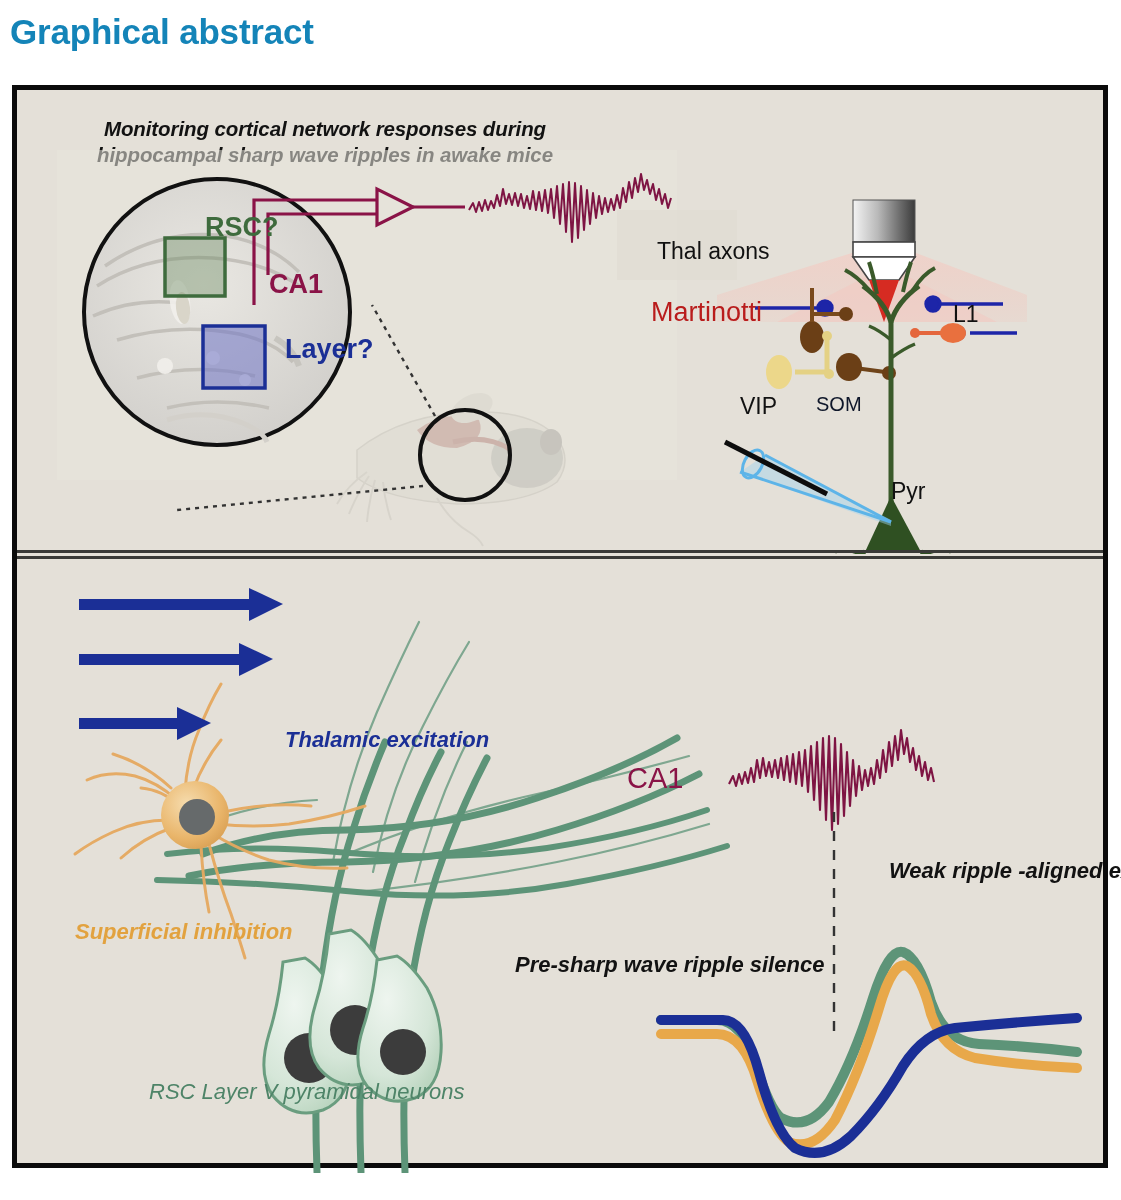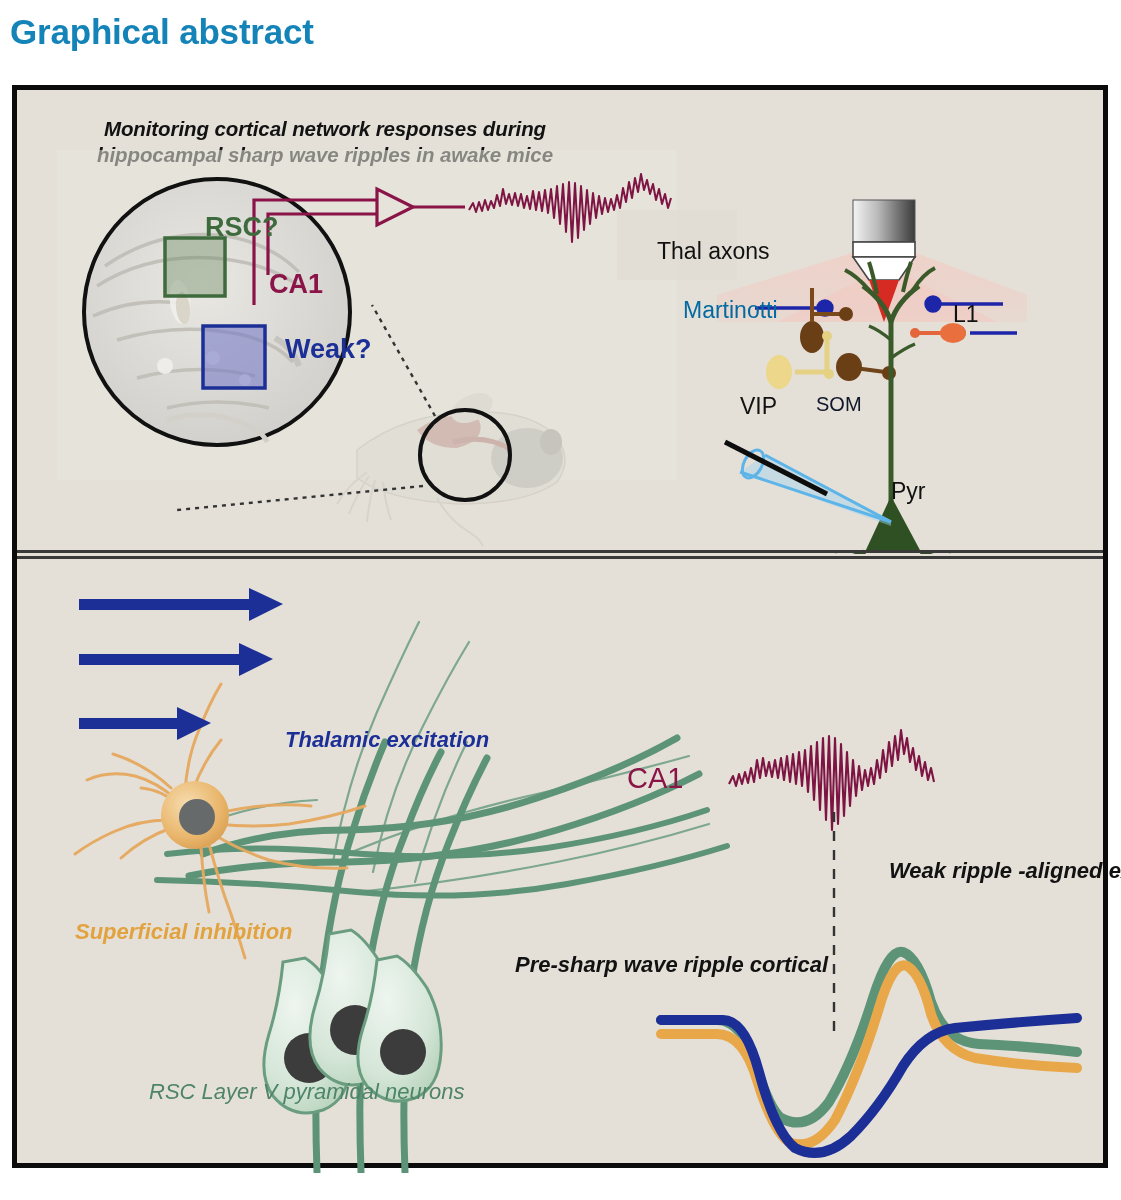--- a/index.html
+++ b/index.html
@@ -38,21 +38,21 @@
   .svg-layer{position:absolute;left:0;top:0;}
 
   .lbl{position:absolute;white-space:nowrap;}
   
   #label-rsc{left:188px;top:122px;font-size:27px;font-weight:700;color:#3e6b3d;}
   #label-ca1-brain{left:252px;top:179px;font-size:27px;font-weight:700;color:#8a1347;}
   #label-thal{left:268px;top:244px;font-size:27px;font-weight:700;color:#1b2f96;}
 
   
   #label-thal-axons{left:640px;top:148px;font-size:23px;color:#111;}
-  #label-martinotti{left:666px;top:207px;font-size:23px;color:#0369a1;}
+  #label-martinotti{left:634px;top:207px;font-size:27px;color:#b91c1c;}
   #label-l1{left:936px;top:211px;font-size:23px;color:#111;}
   #label-vip{left:723px;top:303px;font-size:23px;color:#111;}
   #label-som{left:799px;top:303px;font-size:20px;color:#0f172a;}
   #label-pyr{left:874px;top:388px;font-size:23px;color:#111;}
 
   
   #label-thalamic-exc{
     left:268px;top:165px;width:180px;font-size:22px;font-weight:700;
     font-style:italic;color:#1b2f96;line-height:1.22;
   }
@@ -237,21 +237,21 @@
           <line x1="723" y1="382" x2="874" y2="432" stroke="#5db4e8" stroke-width="3"></line>
           <line x1="748" y1="365" x2="874" y2="432" stroke="#5db4e8" stroke-width="3"></line>
           <ellipse cx="736" cy="374" rx="9" ry="15" fill="none" stroke="#5db4e8" stroke-width="3" transform="rotate(28 736 374)"></ellipse>
           <line x1="708" y1="352" x2="810" y2="404" stroke="#0d0d0d" stroke-width="5"></line>
         </g>
       </g>
     </svg>
 
     <div class="lbl" id="label-rsc">RSC?</div>
     <div class="lbl" id="label-ca1-brain">CA1</div>
-    <div class="lbl" id="label-thal">Weak?</div>
+    <div class="lbl" id="label-thal">Layer?</div>
 
     <div class="lbl" id="label-thal-axons">Thal axons</div>
     <div class="lbl" id="label-martinotti">Martinotti</div>
     <div class="lbl" id="label-l1">L1</div>
     <div class="lbl" id="label-vip">VIP</div>
     <div class="lbl" id="label-som">SOM</div>
     <div class="lbl" id="label-pyr">Pyr</div>
   </div>
 
   <div id="panel-divider">
@@ -366,16 +366,16 @@
                  Q 806 600 834 574 Q 862 546 886 504 Q 908 470 938 466
                  Q 1000 460 1060 456" stroke="#1b2f96"></path>
       </g>
     </svg>
 
     <div class="lbl" id="label-thalamic-exc">Thalamic excitation</div>
     <div class="lbl" id="label-superficial-inh">Superficial inhibition</div>
     <div class="lbl" id="label-rsc-layer5">RSC Layer V pyramidal neurons</div>
     <div class="lbl" id="label-ca1-trace">CA1</div>
     <div class="lbl" id="label-weak-ripple">Weak ripple -aligned excitation</div>
-    <div class="lbl" id="label-presharp">Pre-sharp wave ripple cortical</div>
+    <div class="lbl" id="label-presharp">Pre-sharp wave ripple silence</div>
   </div>
 
 </div>
 
 </body></html>

